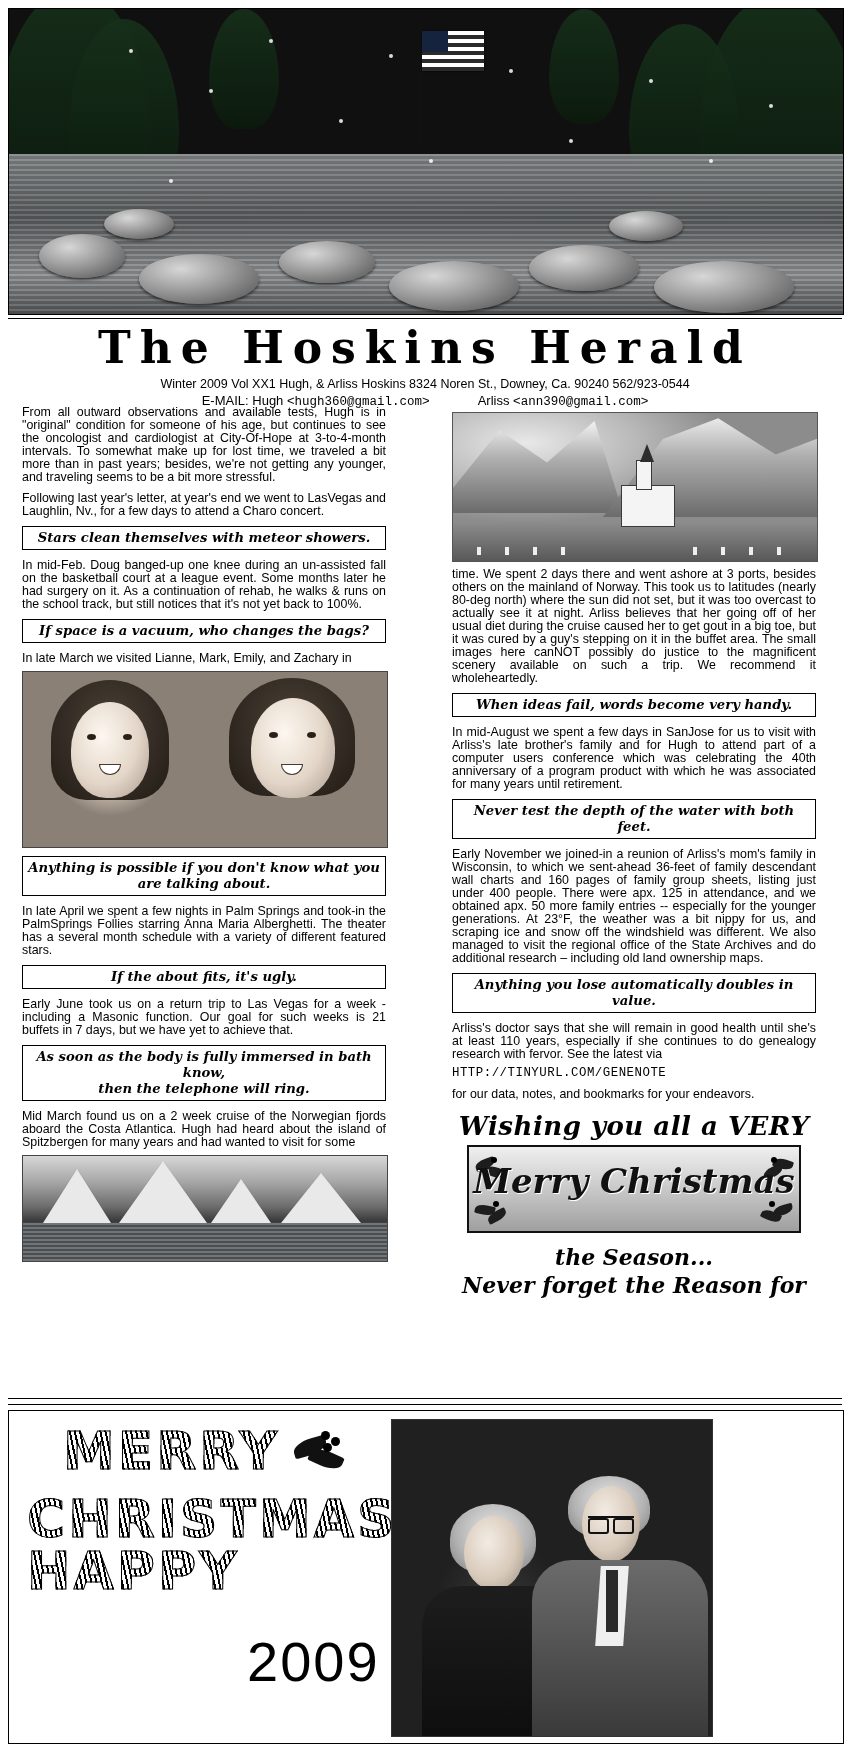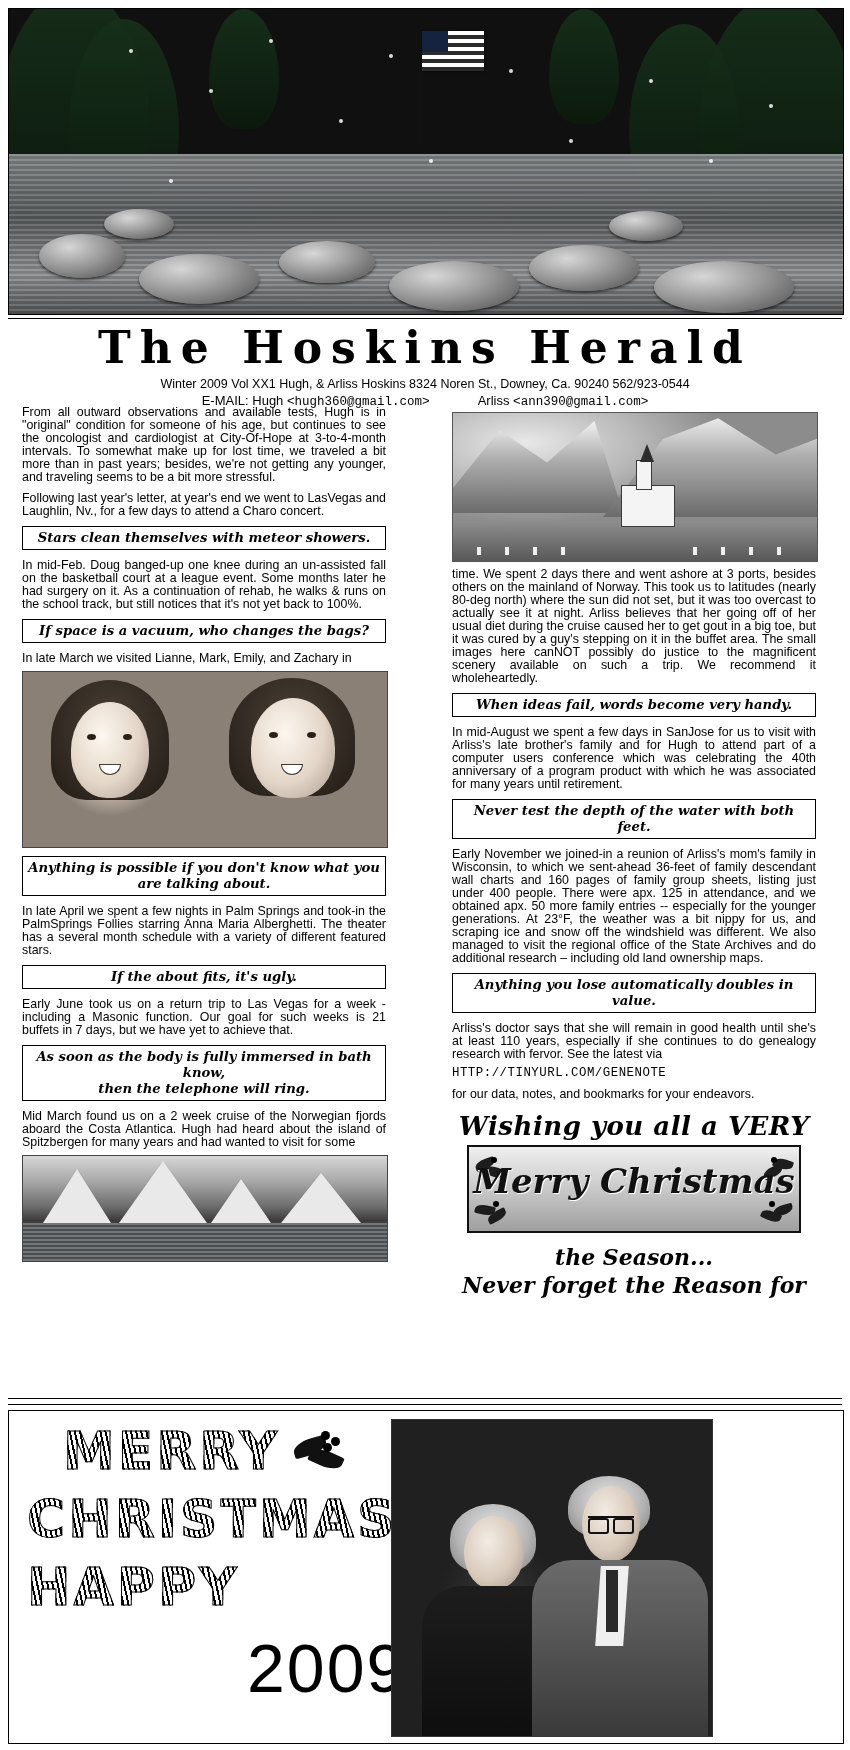--- a/index.html
+++ b/index.html
@@ -351,27 +351,27 @@
     letter-spacing: 3px;
     -webkit-background-clip: text;
     background-clip: text;
     color: transparent;
     background-image: repeating-linear-gradient(78deg, #000 0 2px, #fff 2px 5px);
     -webkit-text-stroke: 1px #000;
     line-height: 1;
   }
   .bw-1 { position: absolute; left: 10px; top: 14px; font-size: 52px; margin-left: 44px; }
   .bw-2 { position: absolute; left: 18px; top: 82px; font-size: 52px; }
-  .bw-3 { position: absolute; left: 18px; top: 150px; font-size: 52px; }
+  .bw-3 { position: absolute; left: 18px; top: 134px; font-size: 52px; }
   .bw-4 { position: absolute; left: 18px; top: 218px; font-size: 52px; }
   .year {
     position: absolute;
     left: 238px; top: 218px;
     font-family: "Liberation Sans", sans-serif;
-    font-size: 68px;
+    font-size: 56px;
     letter-spacing: 2px;
   }
   .holly-big {
     position: absolute;
     left: 282px; top: 14px;
     width: 60px; height: 52px;
   }
   .couple-photo {
     position: absolute;
     left: 382px; top: 8px;

